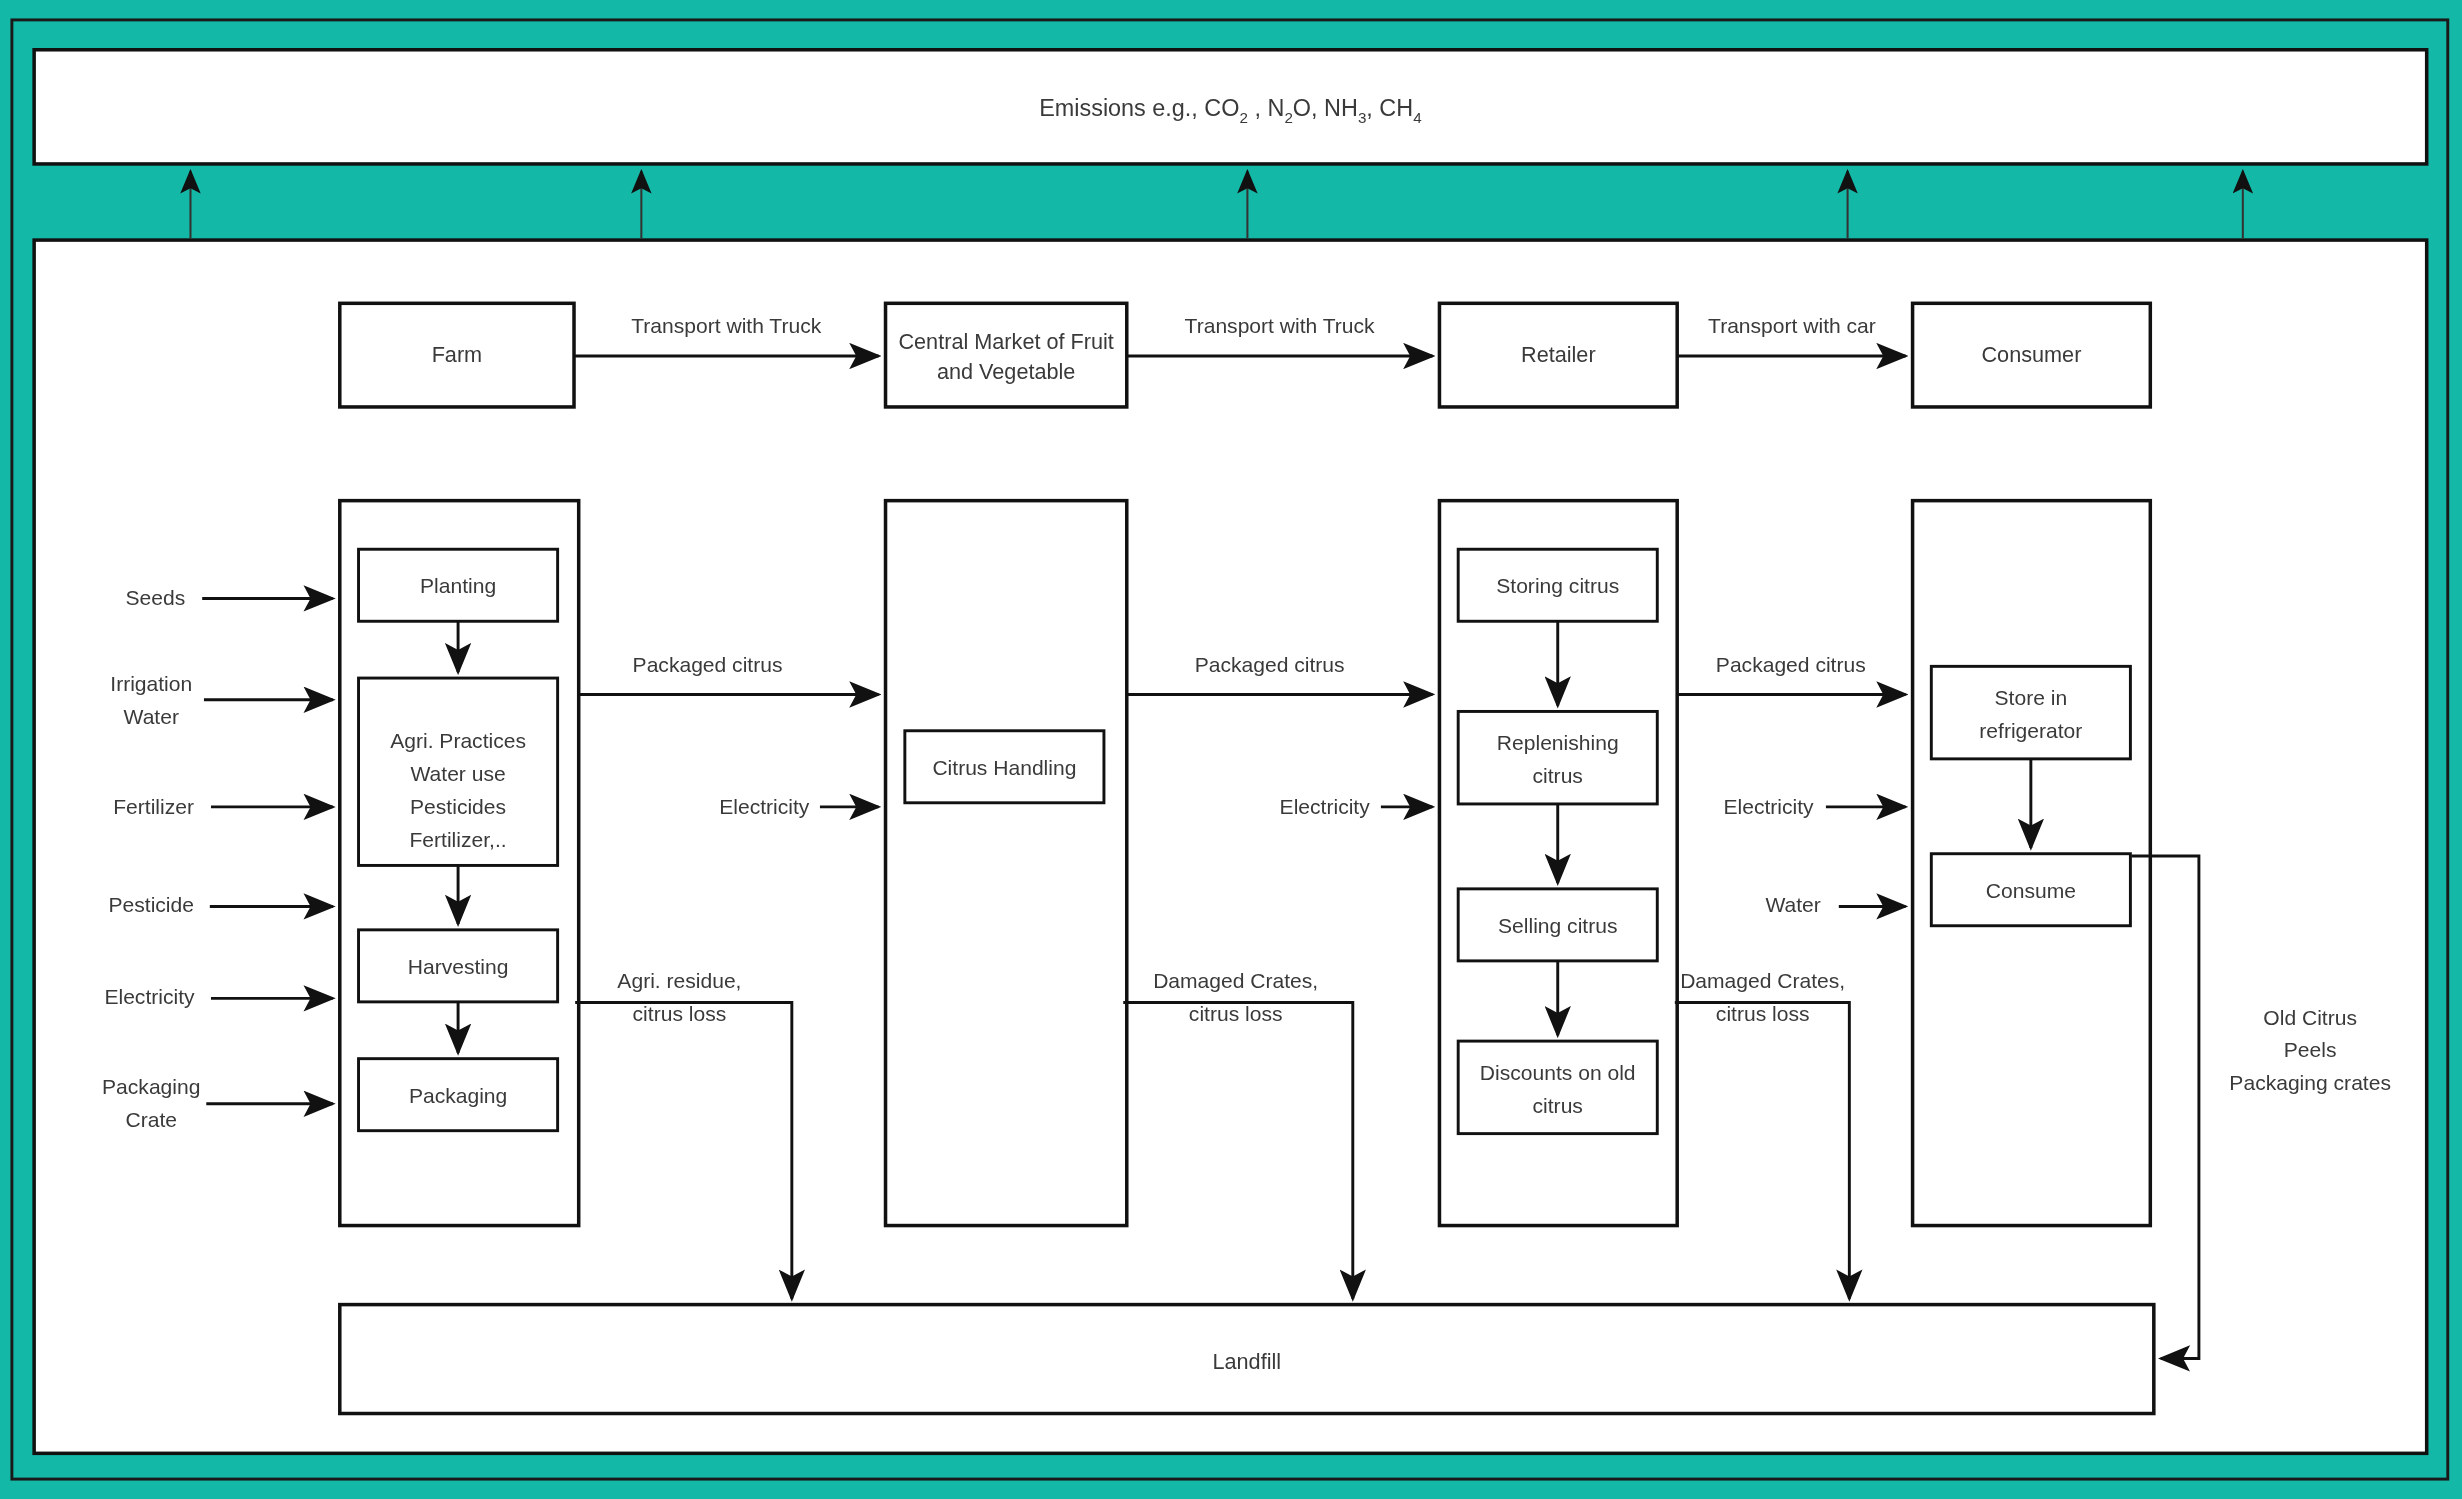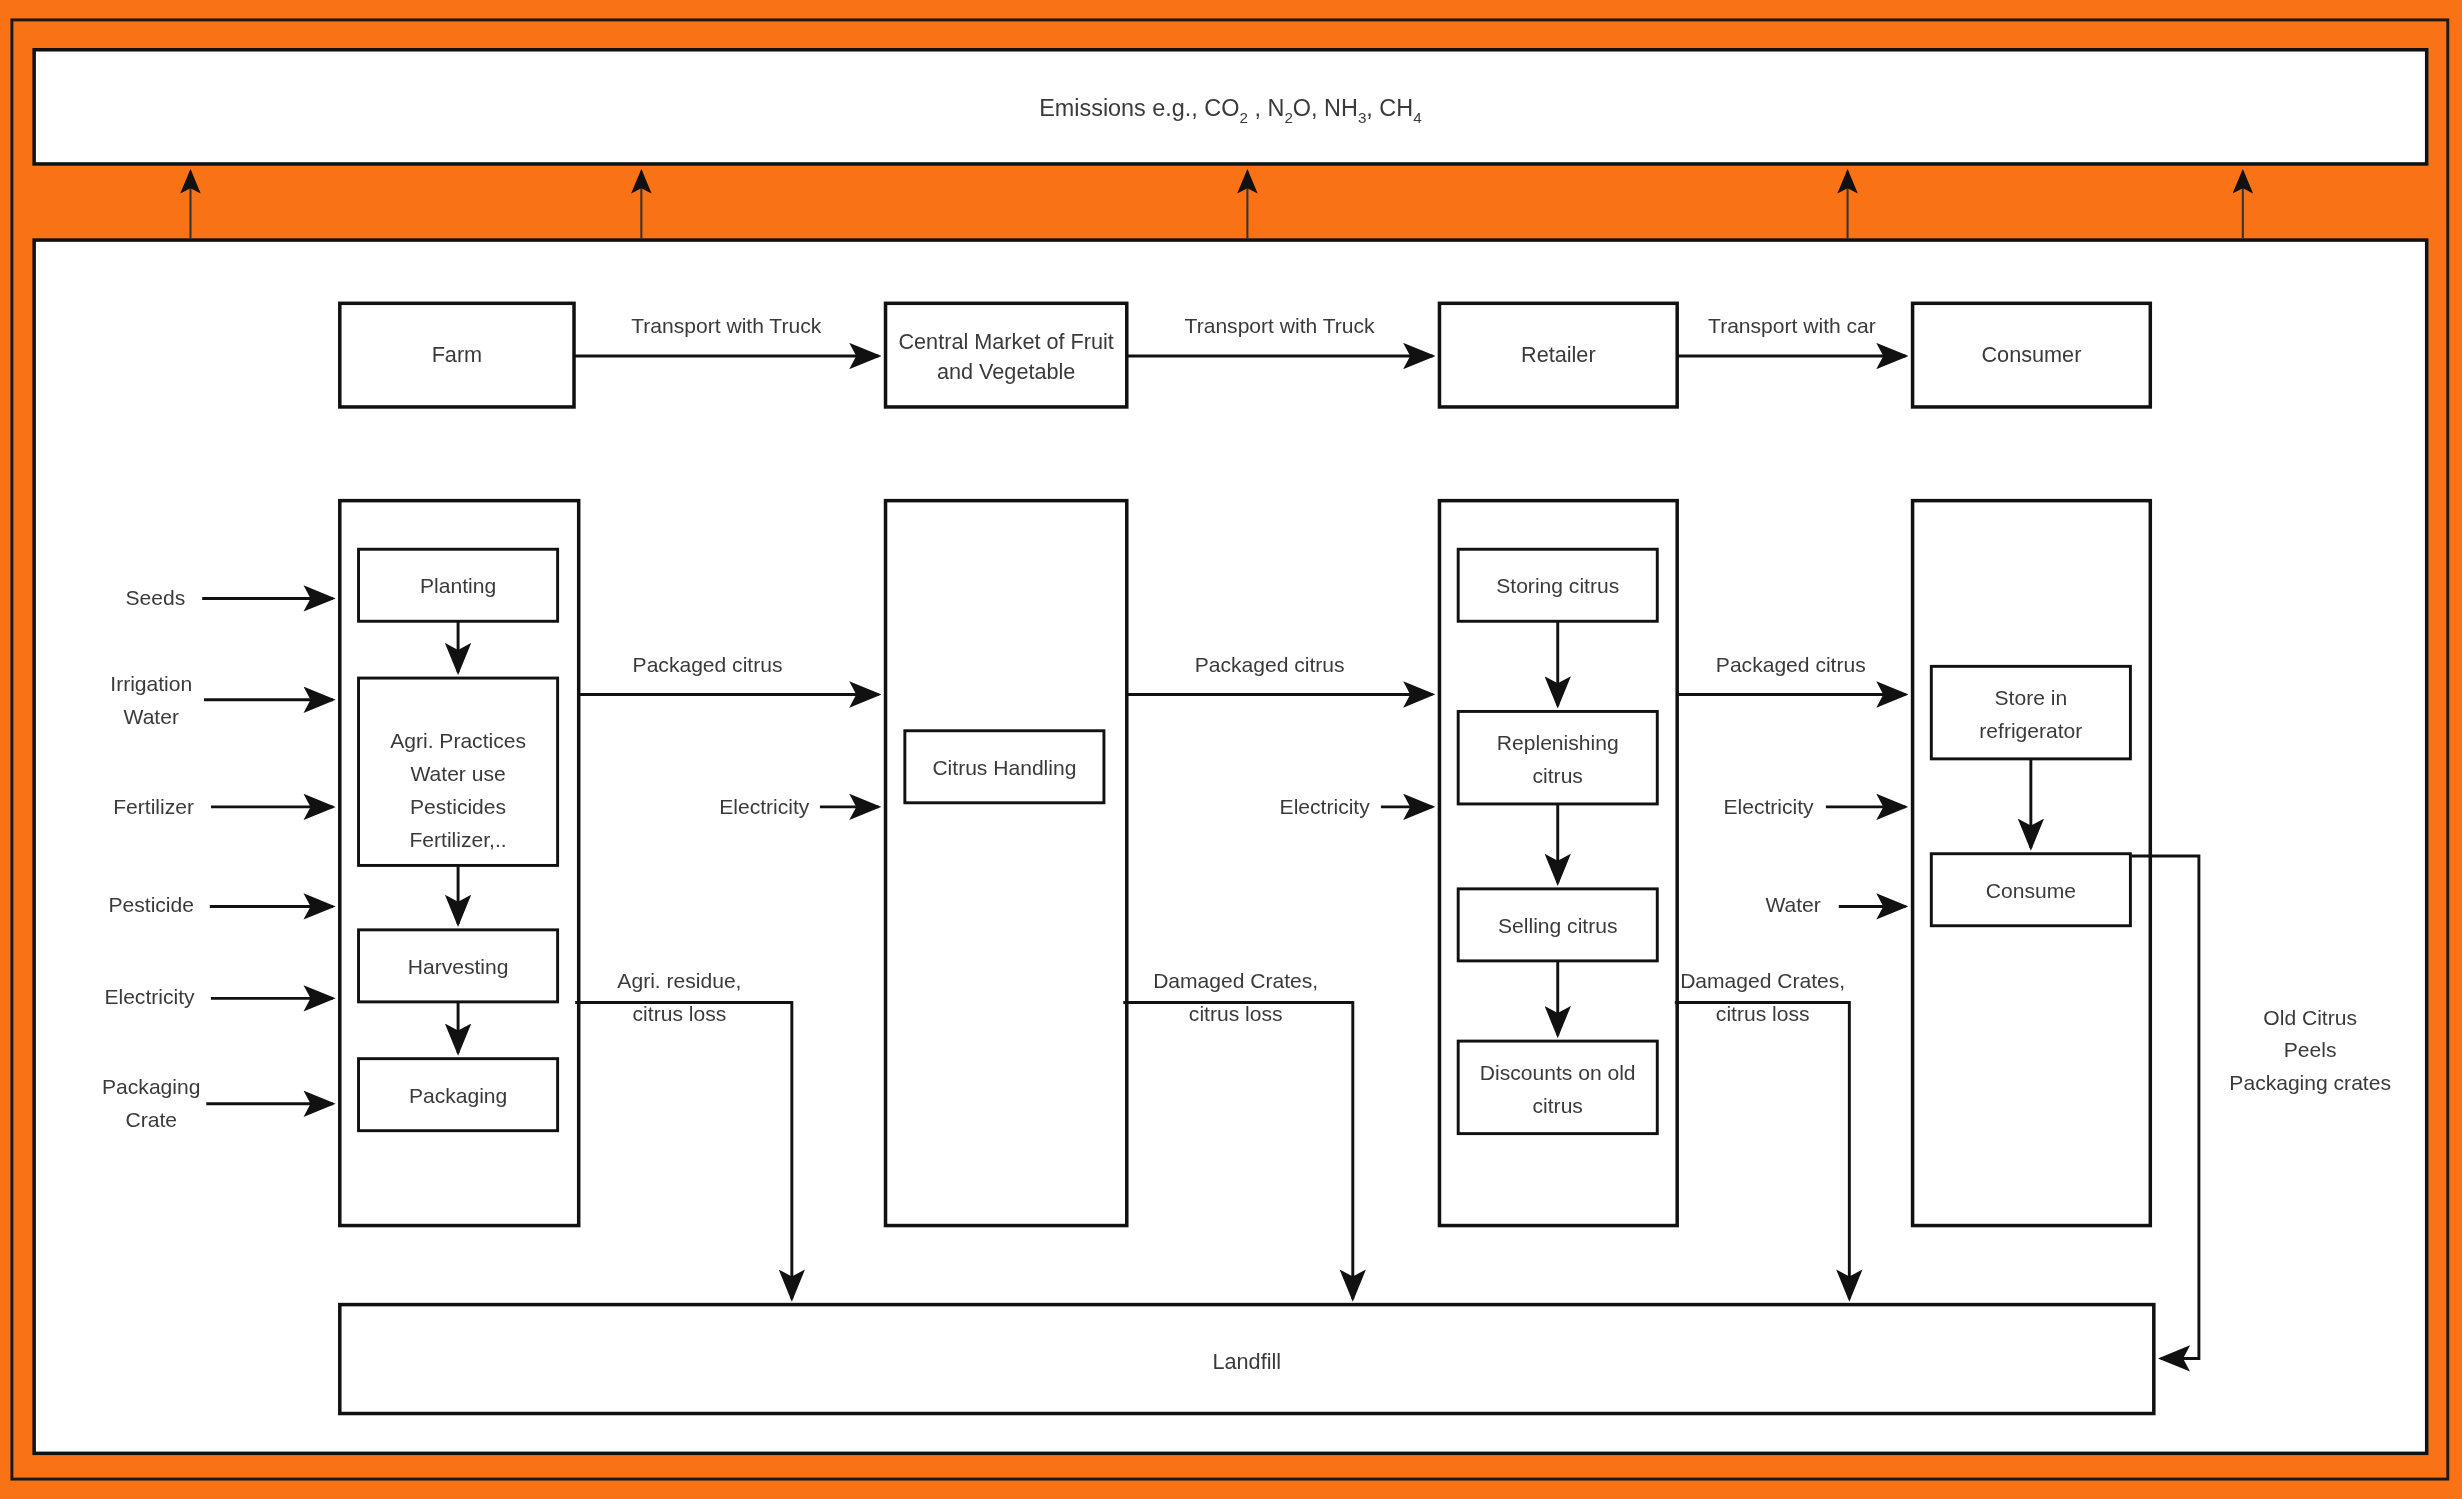--- a/index.html
+++ b/index.html
@@ -1,17 +1,17 @@
 <!DOCTYPE html>
 <html style="font-size:9.4px"><head>
 <meta charset="utf-8">
 <style>
   html,body{margin:0;padding:0;background:#ffffff;}
   body{font-family:"Liberation Sans",sans-serif;}
-  #stage{position:relative;width:2462px;height:1499px;background:#f97316;overflow:hidden;}
+  #stage{position:relative;width:2462px;height:1499px;background:#14b8a6;overflow:hidden;}
   svg{position:absolute;left:0;top:0;width:2462px;height:1499px;}
   .frame{fill:none;stroke:#1a1a1a;stroke-width:5;}
   .box{fill:#ffffff;stroke:#111111;stroke-width:6;}
   .subbox{fill:#ffffff;stroke:#111111;stroke-width:5;}
   .conn{fill:none;stroke:#111111;stroke-width:5;}
   .thin{fill:none;stroke:#333333;stroke-width:3.5;}
   text{font-family:"Liberation Sans",sans-serif;fill:#3a3a3a;}
   .t-node{font-size:37px;}
   .t-edge{font-size:36px;}
   .t-sub{font-size:36px;}

